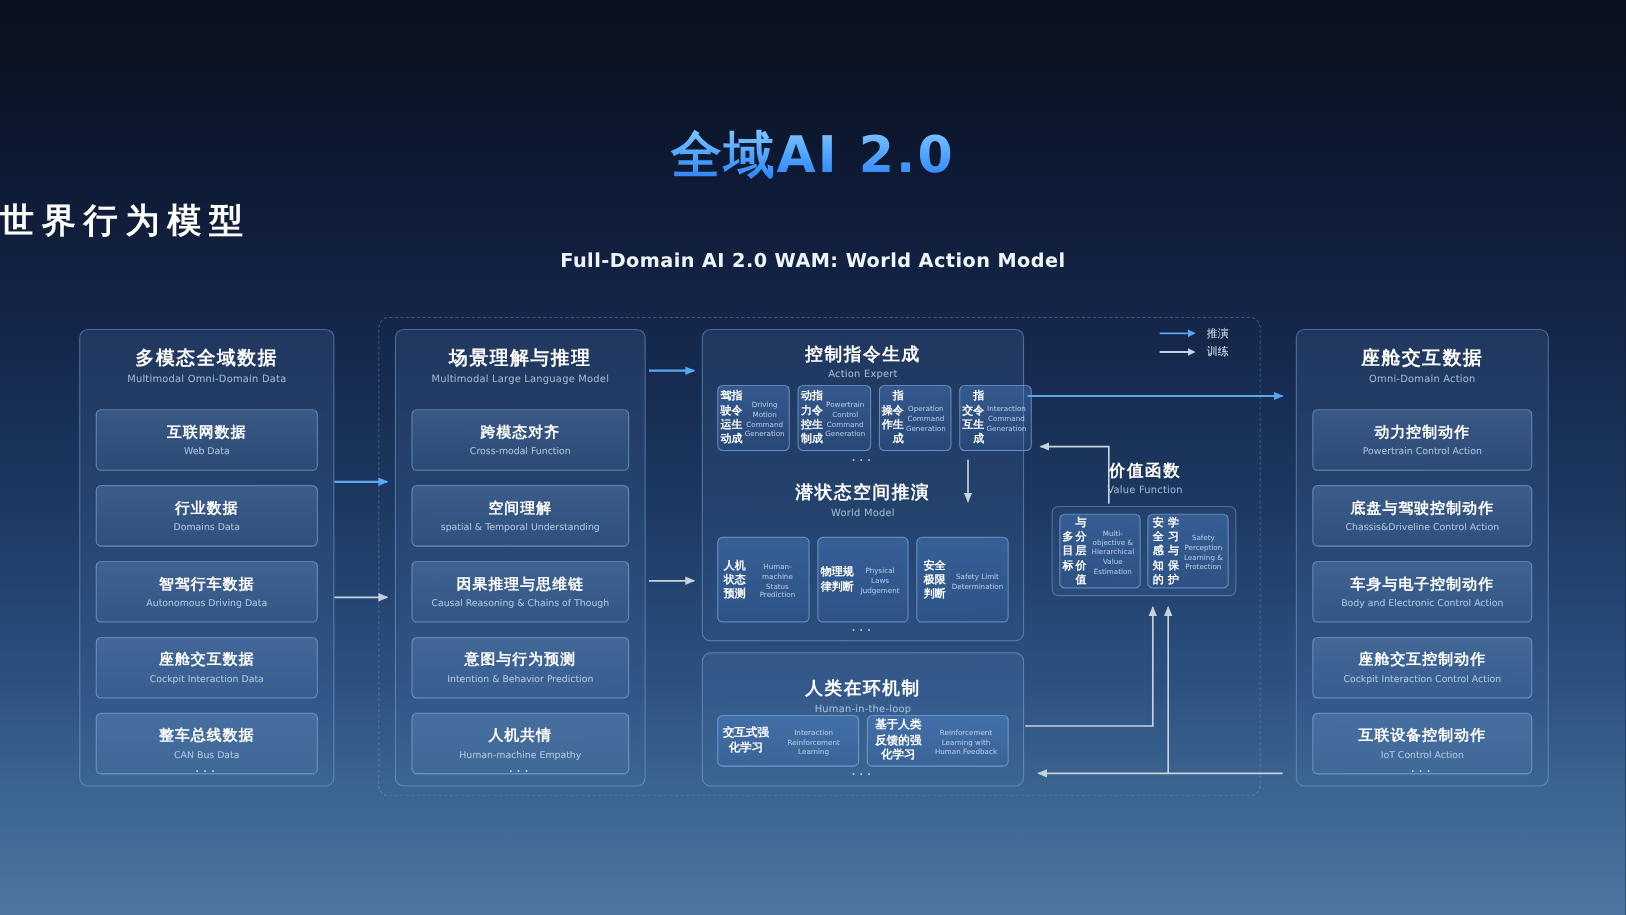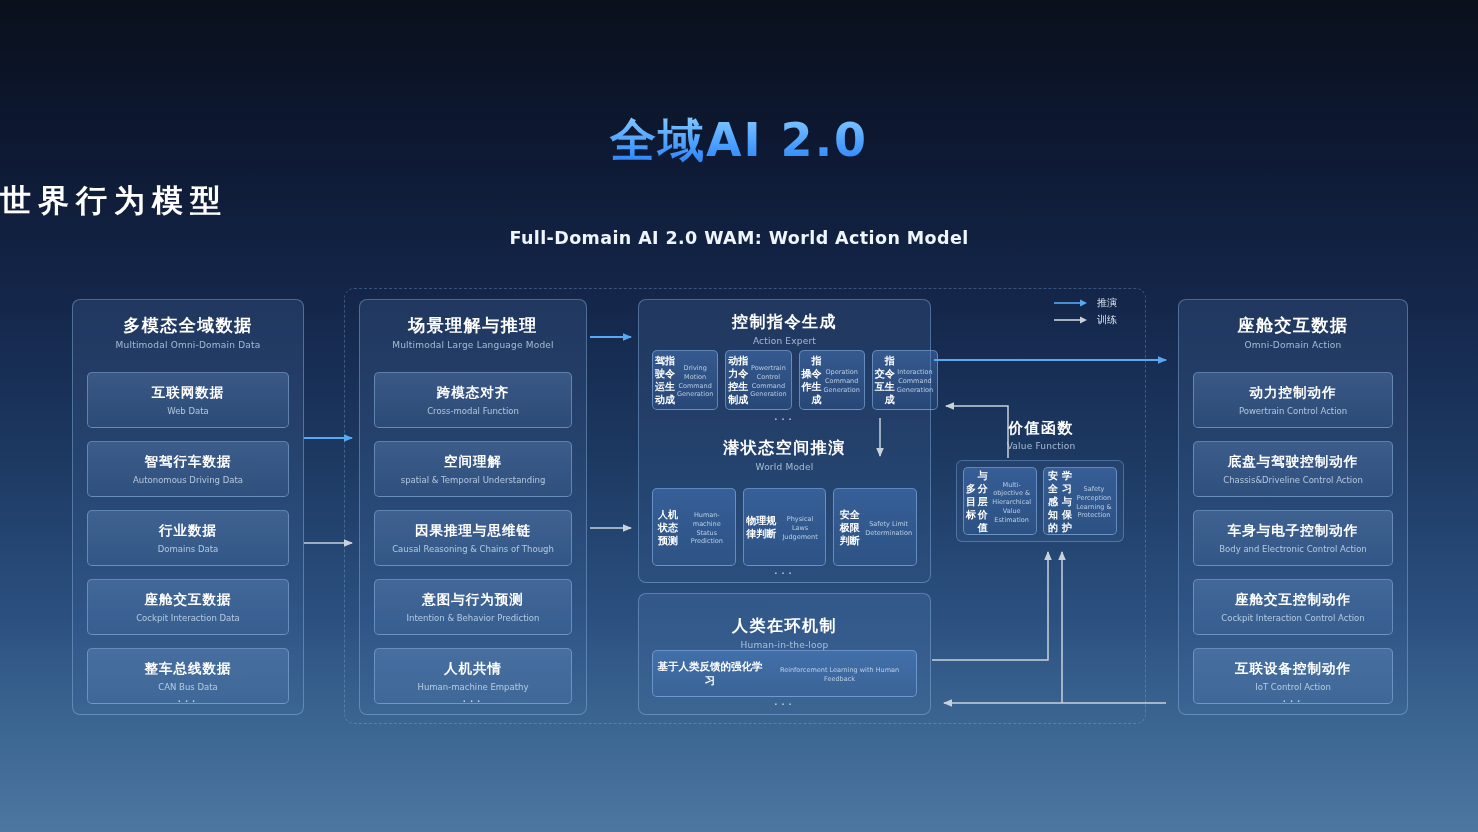--- a/index.html
+++ b/index.html
@@ -127,26 +127,26 @@
     <div class="panel-head" style="top:14px;">
       <div class="panel-title">多模态全域数据</div>
       <div class="panel-sub">Multimodal Omni-Domain Data</div>
     </div>
     <div class="items">
       <div class="item">
         <div class="item-cn">互联网数据</div>
         <div class="item-en">Web Data</div>
       </div>
       <div class="item">
+        <div class="item-cn">行业数据</div>
+        <div class="item-en">Domains Data</div>
+      </div>
+      <div class="item">
         <div class="item-cn">智驾行车数据</div>
         <div class="item-en">Autonomous Driving Data</div>
-      </div>
-      <div class="item">
-        <div class="item-cn">行业数据</div>
-        <div class="item-en">Domains Data</div>
       </div>
       <div class="item">
         <div class="item-cn">座舱交互数据</div>
         <div class="item-en">Cockpit Interaction Data</div>
       </div>
       <div class="item">
         <div class="item-cn">整车总线数据</div>
         <div class="item-en">CAN Bus Data</div>
       </div>
     </div>
@@ -232,20 +232,24 @@
     </div>
     <div class="dots wm-dots">···</div>
   </div>
 
   <div class="panel" style="left:638px;top:593px;width:291px;height:120px;">
     <div class="panel-head" style="top:22px;">
       <div class="panel-title sm">人类在环机制</div>
       <div class="panel-sub">Human-in-the-loop</div>
     </div>
     <div class="minis-row hl-row">
+      <div class="mini">
+        <div class="mini-cn">交互式强化学习</div>
+        <div class="mini-en">Interaction Reinforcement Learning</div>
+      </div>
       <div class="mini">
         <div class="mini-cn">基于人类反馈的强化学习</div>
         <div class="mini-en">Reinforcement Learning with Human Feedback</div>
       </div>
     </div>
     <div class="dots" style="bottom:3px;">···</div>
   </div>
 
   <div class="vf-label">
     <div class="panel-title">价值函数</div>

